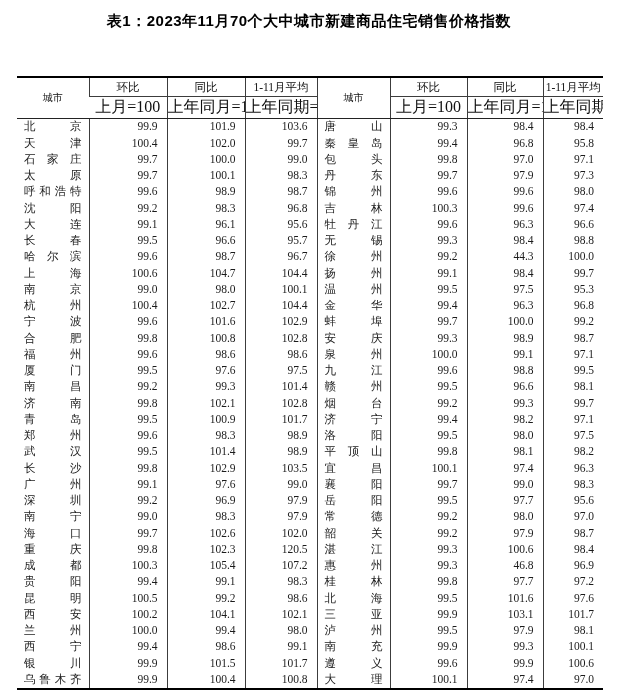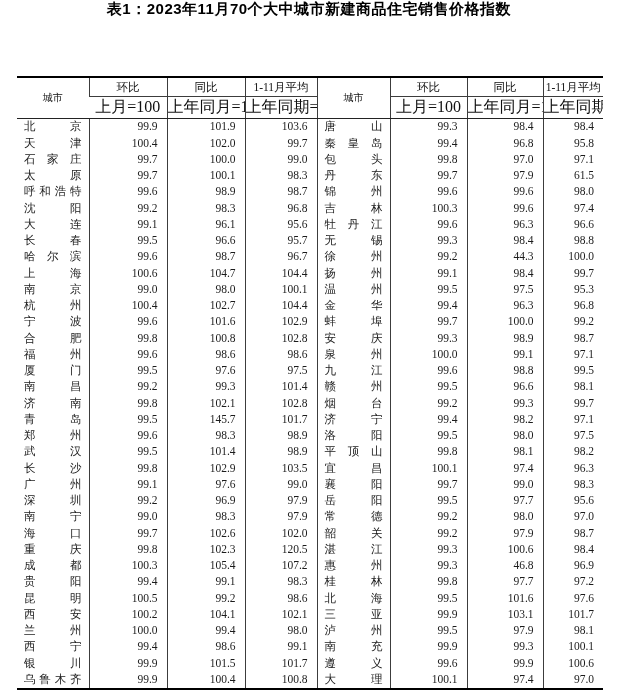--- a/index.html
+++ b/index.html
@@ -1,18 +1,18 @@
 <!DOCTYPE html>
 <html><head>
 <meta charset="utf-8">
 <style>
   html,body{margin:0;padding:0;background:#ffffff;}
   body{position:relative;width:618px;height:700px;overflow:hidden;
        font-family:"Liberation Serif", serif;color:#1b1b1b;}
-  .title{position:absolute;top:0;left:0;width:618px;text-align:center;
+  .title{position:absolute;top:12px;left:0;width:618px;text-align:center;
          font-size:15px;font-weight:bold;color:#000;
          font-family:"Liberation Sans", sans-serif;letter-spacing:.5px;}
   table.idx{position:absolute;left:17px;top:76px;width:586px;
             border-collapse:collapse;table-layout:fixed;
             border-top:2px solid #000;border-bottom:2px solid #000;}
   .idx th,.idx td{border-left:1px solid #3c3c3c;padding:0;margin:0;
                   font-weight:normal;overflow:hidden;white-space:nowrap;}
   .idx tr>*:first-child{border-left:none;}
   .idx thead th{font-size:11.5px;text-align:center;color:#101010;}
   .idx thead tr.h-top th{height:18px;}
@@ -93,21 +93,21 @@
         <td class="num">97.1</td>
       </tr>
       <tr>
         <td class="city">太原</td>
         <td class="num">99.7</td>
         <td class="num">100.1</td>
         <td class="num">98.3</td>
         <td class="city">丹东</td>
         <td class="num">99.7</td>
         <td class="num">97.9</td>
-        <td class="num">61.5</td>
+        <td class="num">97.3</td>
       </tr>
       <tr>
         <td class="city">呼和浩特</td>
         <td class="num">99.6</td>
         <td class="num">98.9</td>
         <td class="num">98.7</td>
         <td class="city">锦州</td>
         <td class="num">99.6</td>
         <td class="num">99.6</td>
         <td class="num">98.0</td>
@@ -238,21 +238,21 @@
         <td class="num">102.1</td>
         <td class="num">102.8</td>
         <td class="city">烟台</td>
         <td class="num">99.2</td>
         <td class="num">99.3</td>
         <td class="num">99.7</td>
       </tr>
       <tr>
         <td class="city">青岛</td>
         <td class="num">99.5</td>
-        <td class="num">145.7</td>
+        <td class="num">100.9</td>
         <td class="num">101.7</td>
         <td class="city">济宁</td>
         <td class="num">99.4</td>
         <td class="num">98.2</td>
         <td class="num">97.1</td>
       </tr>
       <tr>
         <td class="city">郑州</td>
         <td class="num">99.6</td>
         <td class="num">98.3</td>

